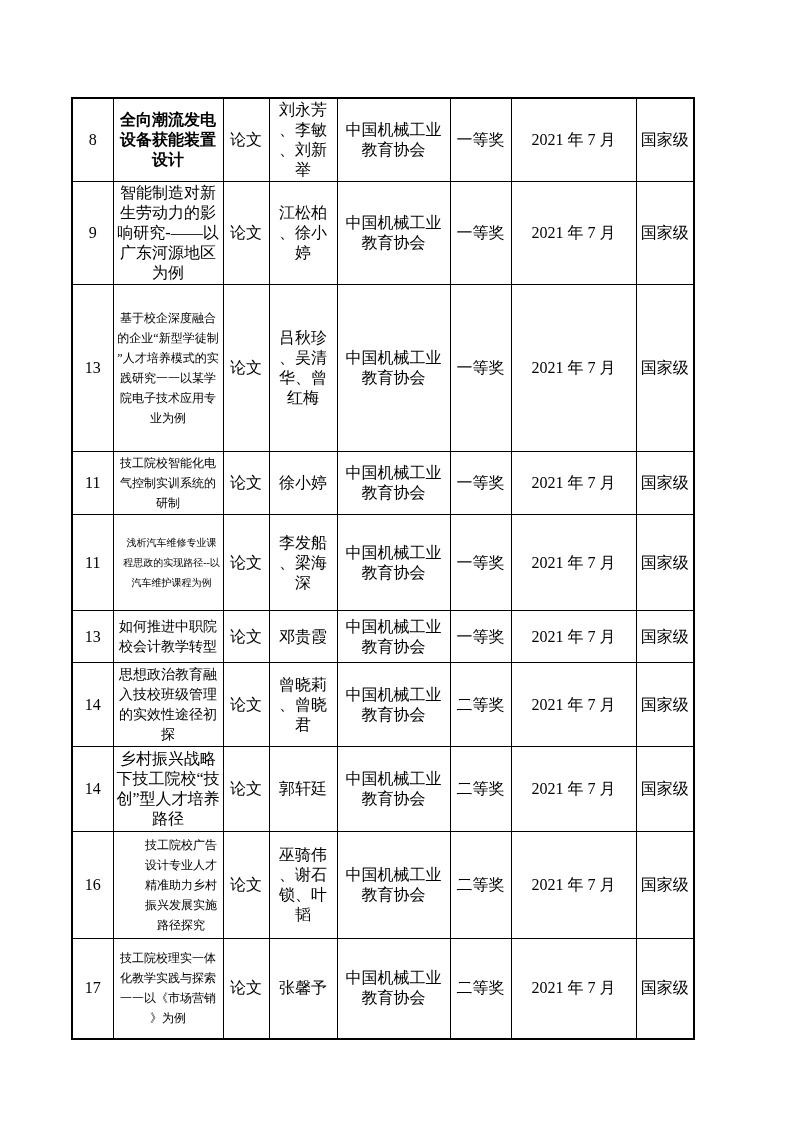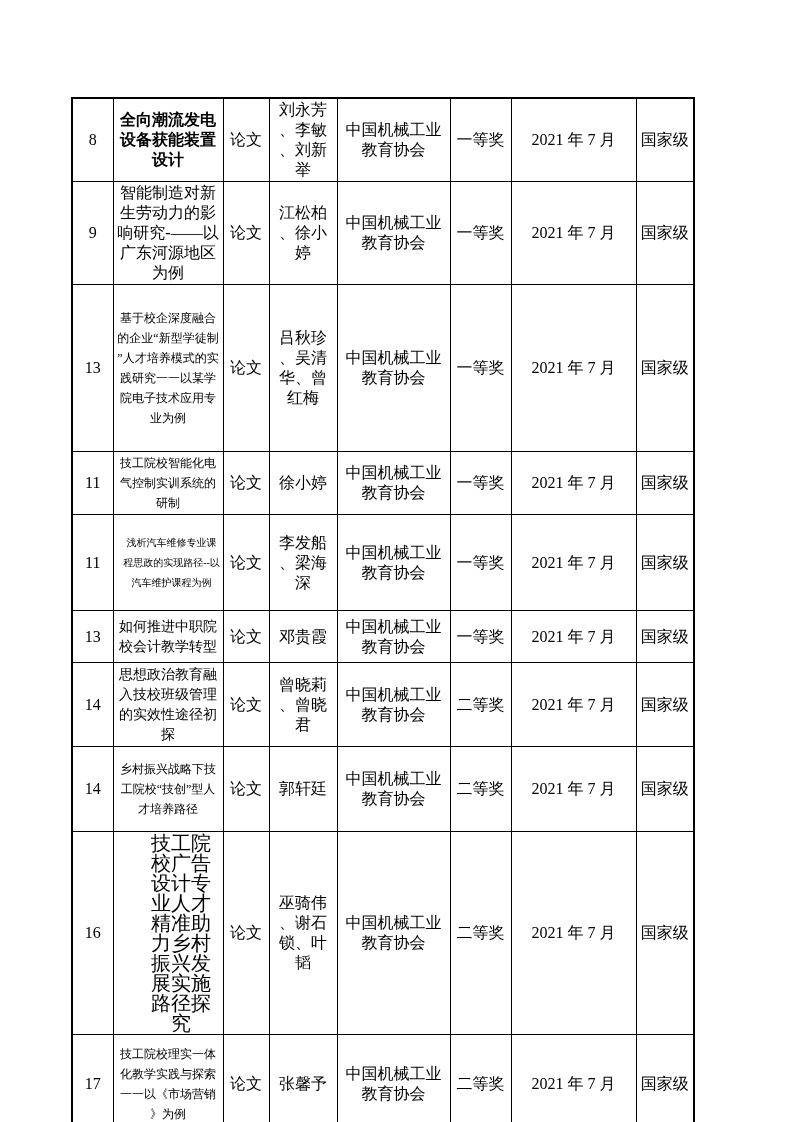--- a/index.html
+++ b/index.html
@@ -120,31 +120,31 @@
     <td class="c-title" style="font-size: 14px;">思想政治教育融入技校班级管理的实效性途径初探</td>
     <td class="c-type">论文</td>
     <td class="c-authors">曾晓莉、曾晓君</td>
     <td class="c-org">中国机械工业教育协会</td>
     <td class="c-award">二等奖</td>
     <td class="c-date">2021 年 7 月</td>
     <td class="c-level">国家级</td>
   </tr>
         <tr style="height: 85px;">
     <td class="c-no">14</td>
-    <td class="c-title" style="font-size: 12px;">乡村振兴战略下技工院校“技创”型人才培养路径</td>
+    <td class="c-title" style="font-size: 16px;">乡村振兴战略下技工院校“技创”型人才培养路径</td>
     <td class="c-type">论文</td>
     <td class="c-authors">郭轩廷</td>
     <td class="c-org">中国机械工业教育协会</td>
     <td class="c-award">二等奖</td>
     <td class="c-date">2021 年 7 月</td>
     <td class="c-level">国家级</td>
   </tr>
         <tr style="height: 107px;">
     <td class="c-no">16</td>
-    <td class="c-title" style="font-size: 20px; padding-left: 28px;">技工院校广告设计专业人才精准助力乡村振兴发展实施路径探究</td>
+    <td class="c-title" style="font-size: 12px; padding-left: 28px;">技工院校广告设计专业人才精准助力乡村振兴发展实施路径探究</td>
     <td class="c-type">论文</td>
     <td class="c-authors">巫骑伟、谢石锁、叶韬</td>
     <td class="c-org">中国机械工业教育协会</td>
     <td class="c-award">二等奖</td>
     <td class="c-date">2021 年 7 月</td>
     <td class="c-level">国家级</td>
   </tr>
         <tr style="height: 100px;">
     <td class="c-no">17</td>
     <td class="c-title" style="font-size: 12px;">技工院校理实一体化教学实践与探索一一以《市场营销》为例</td>

